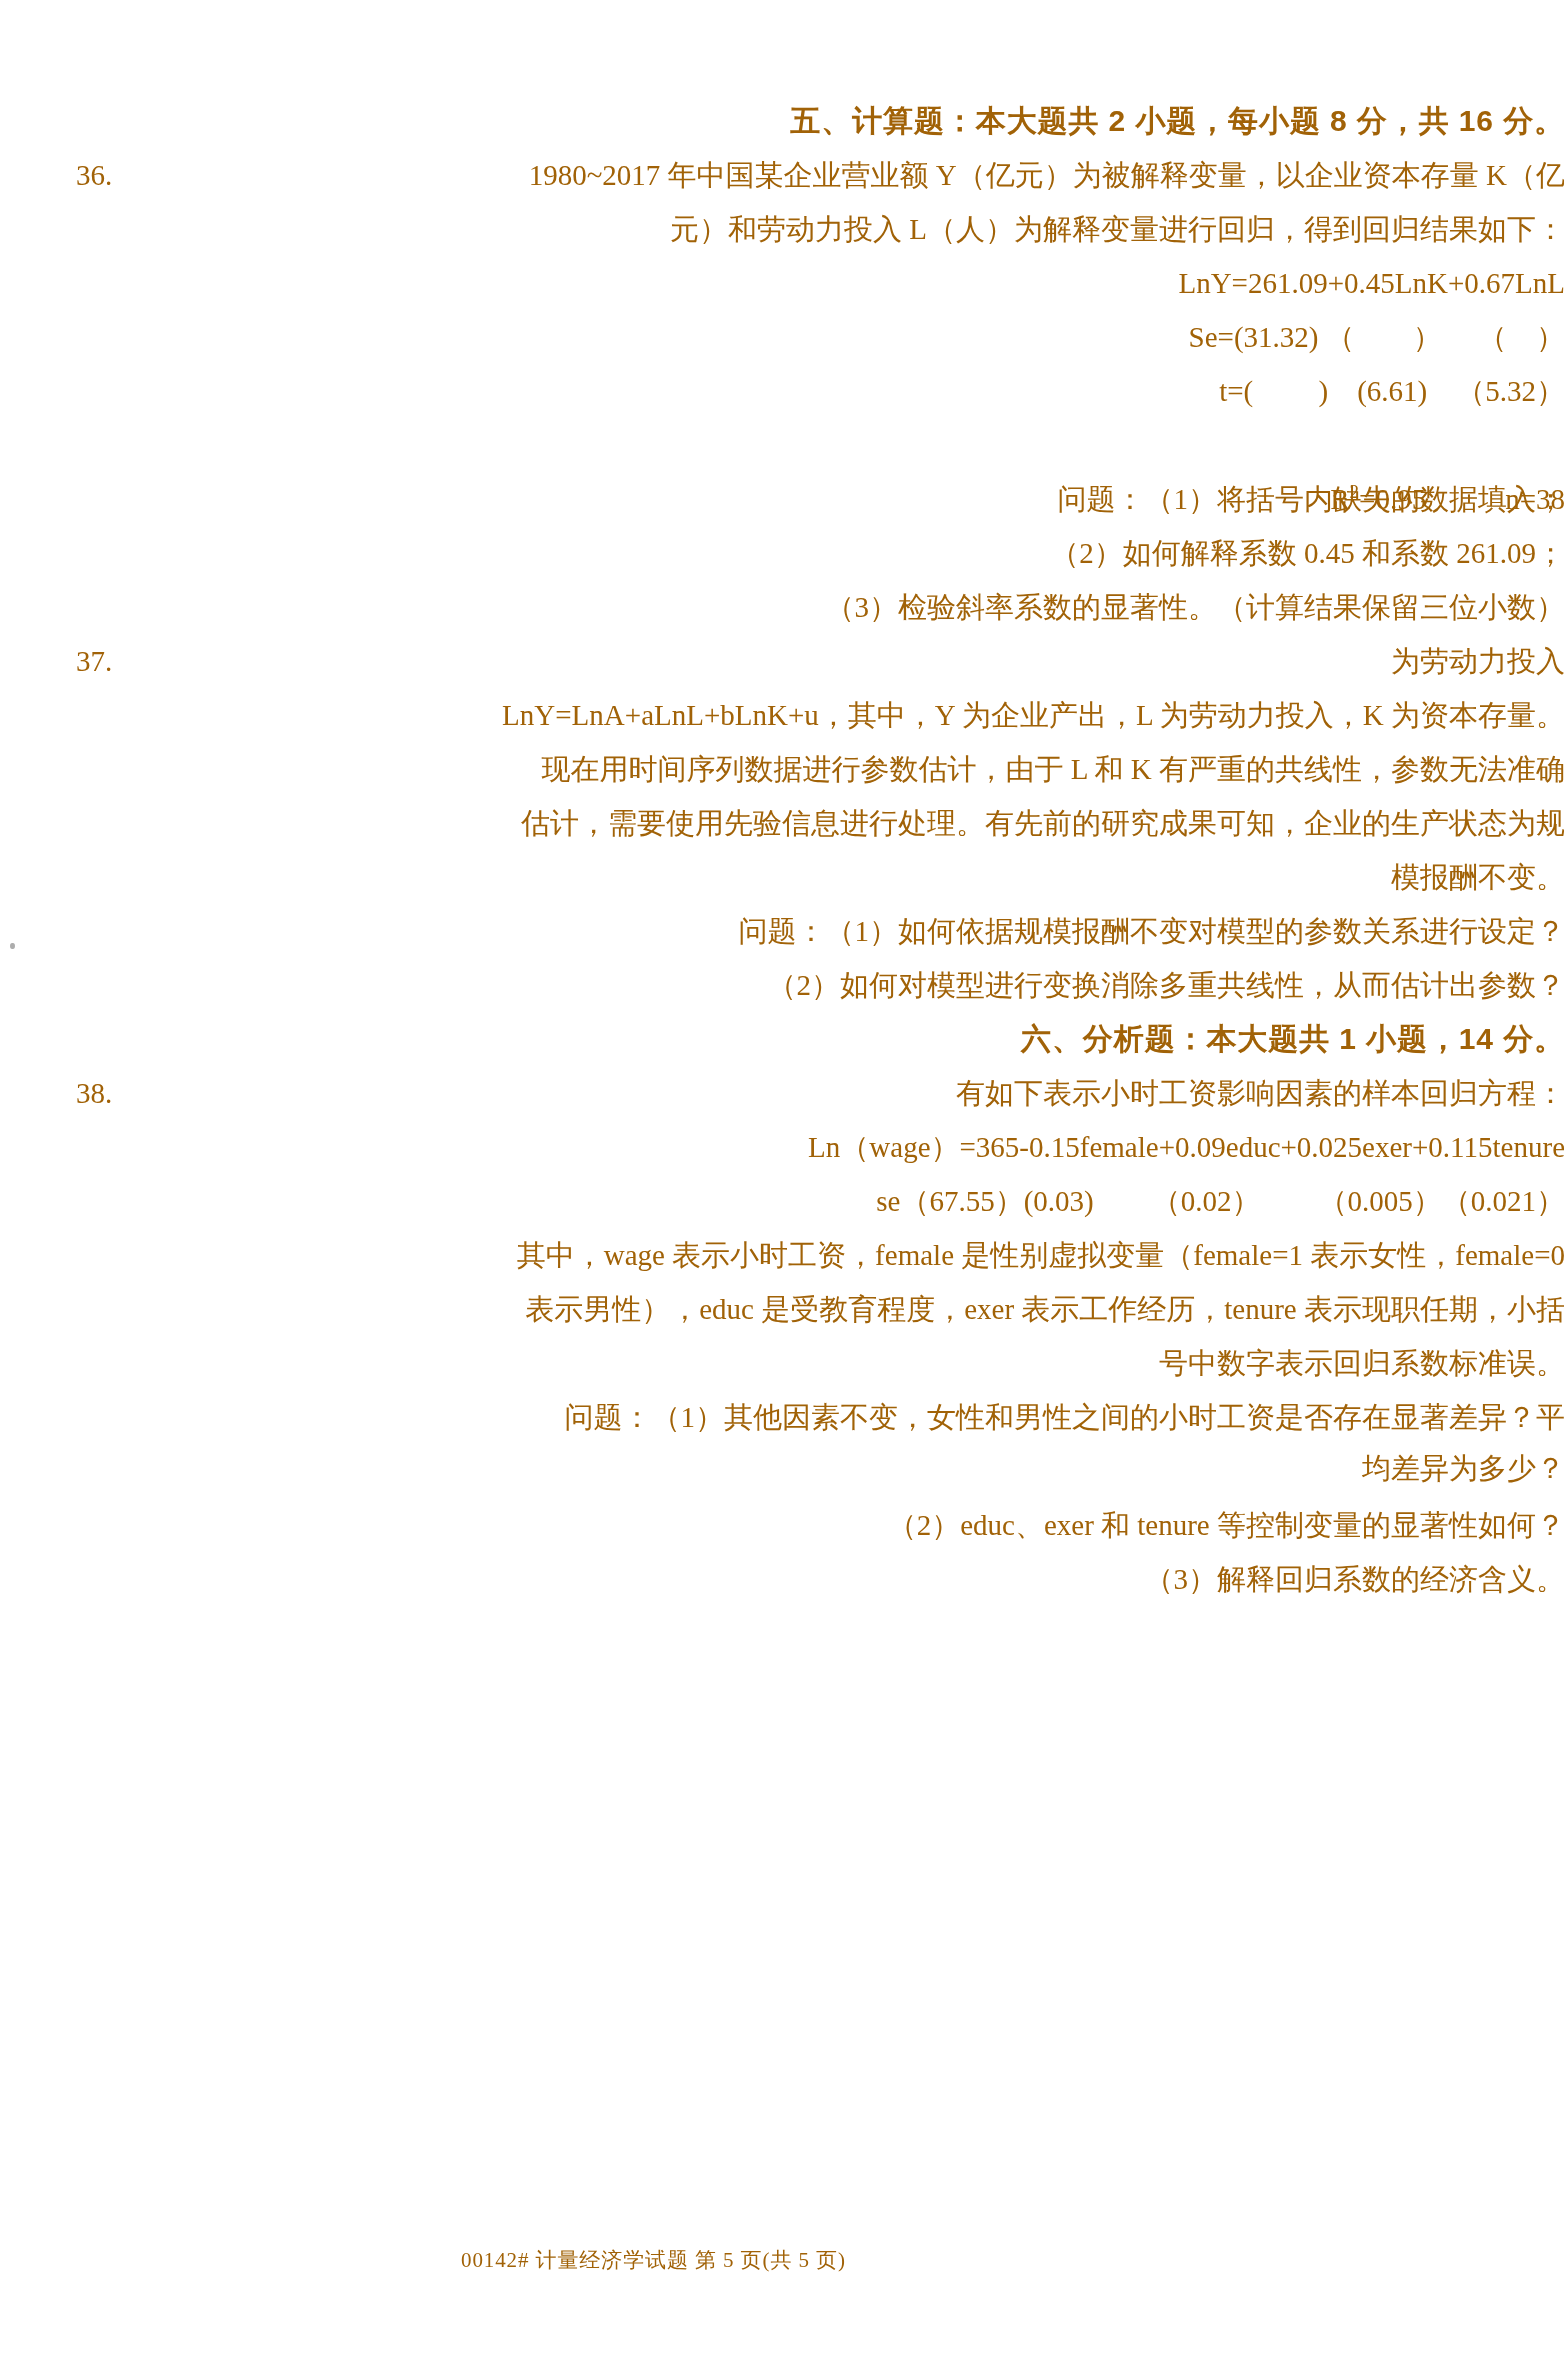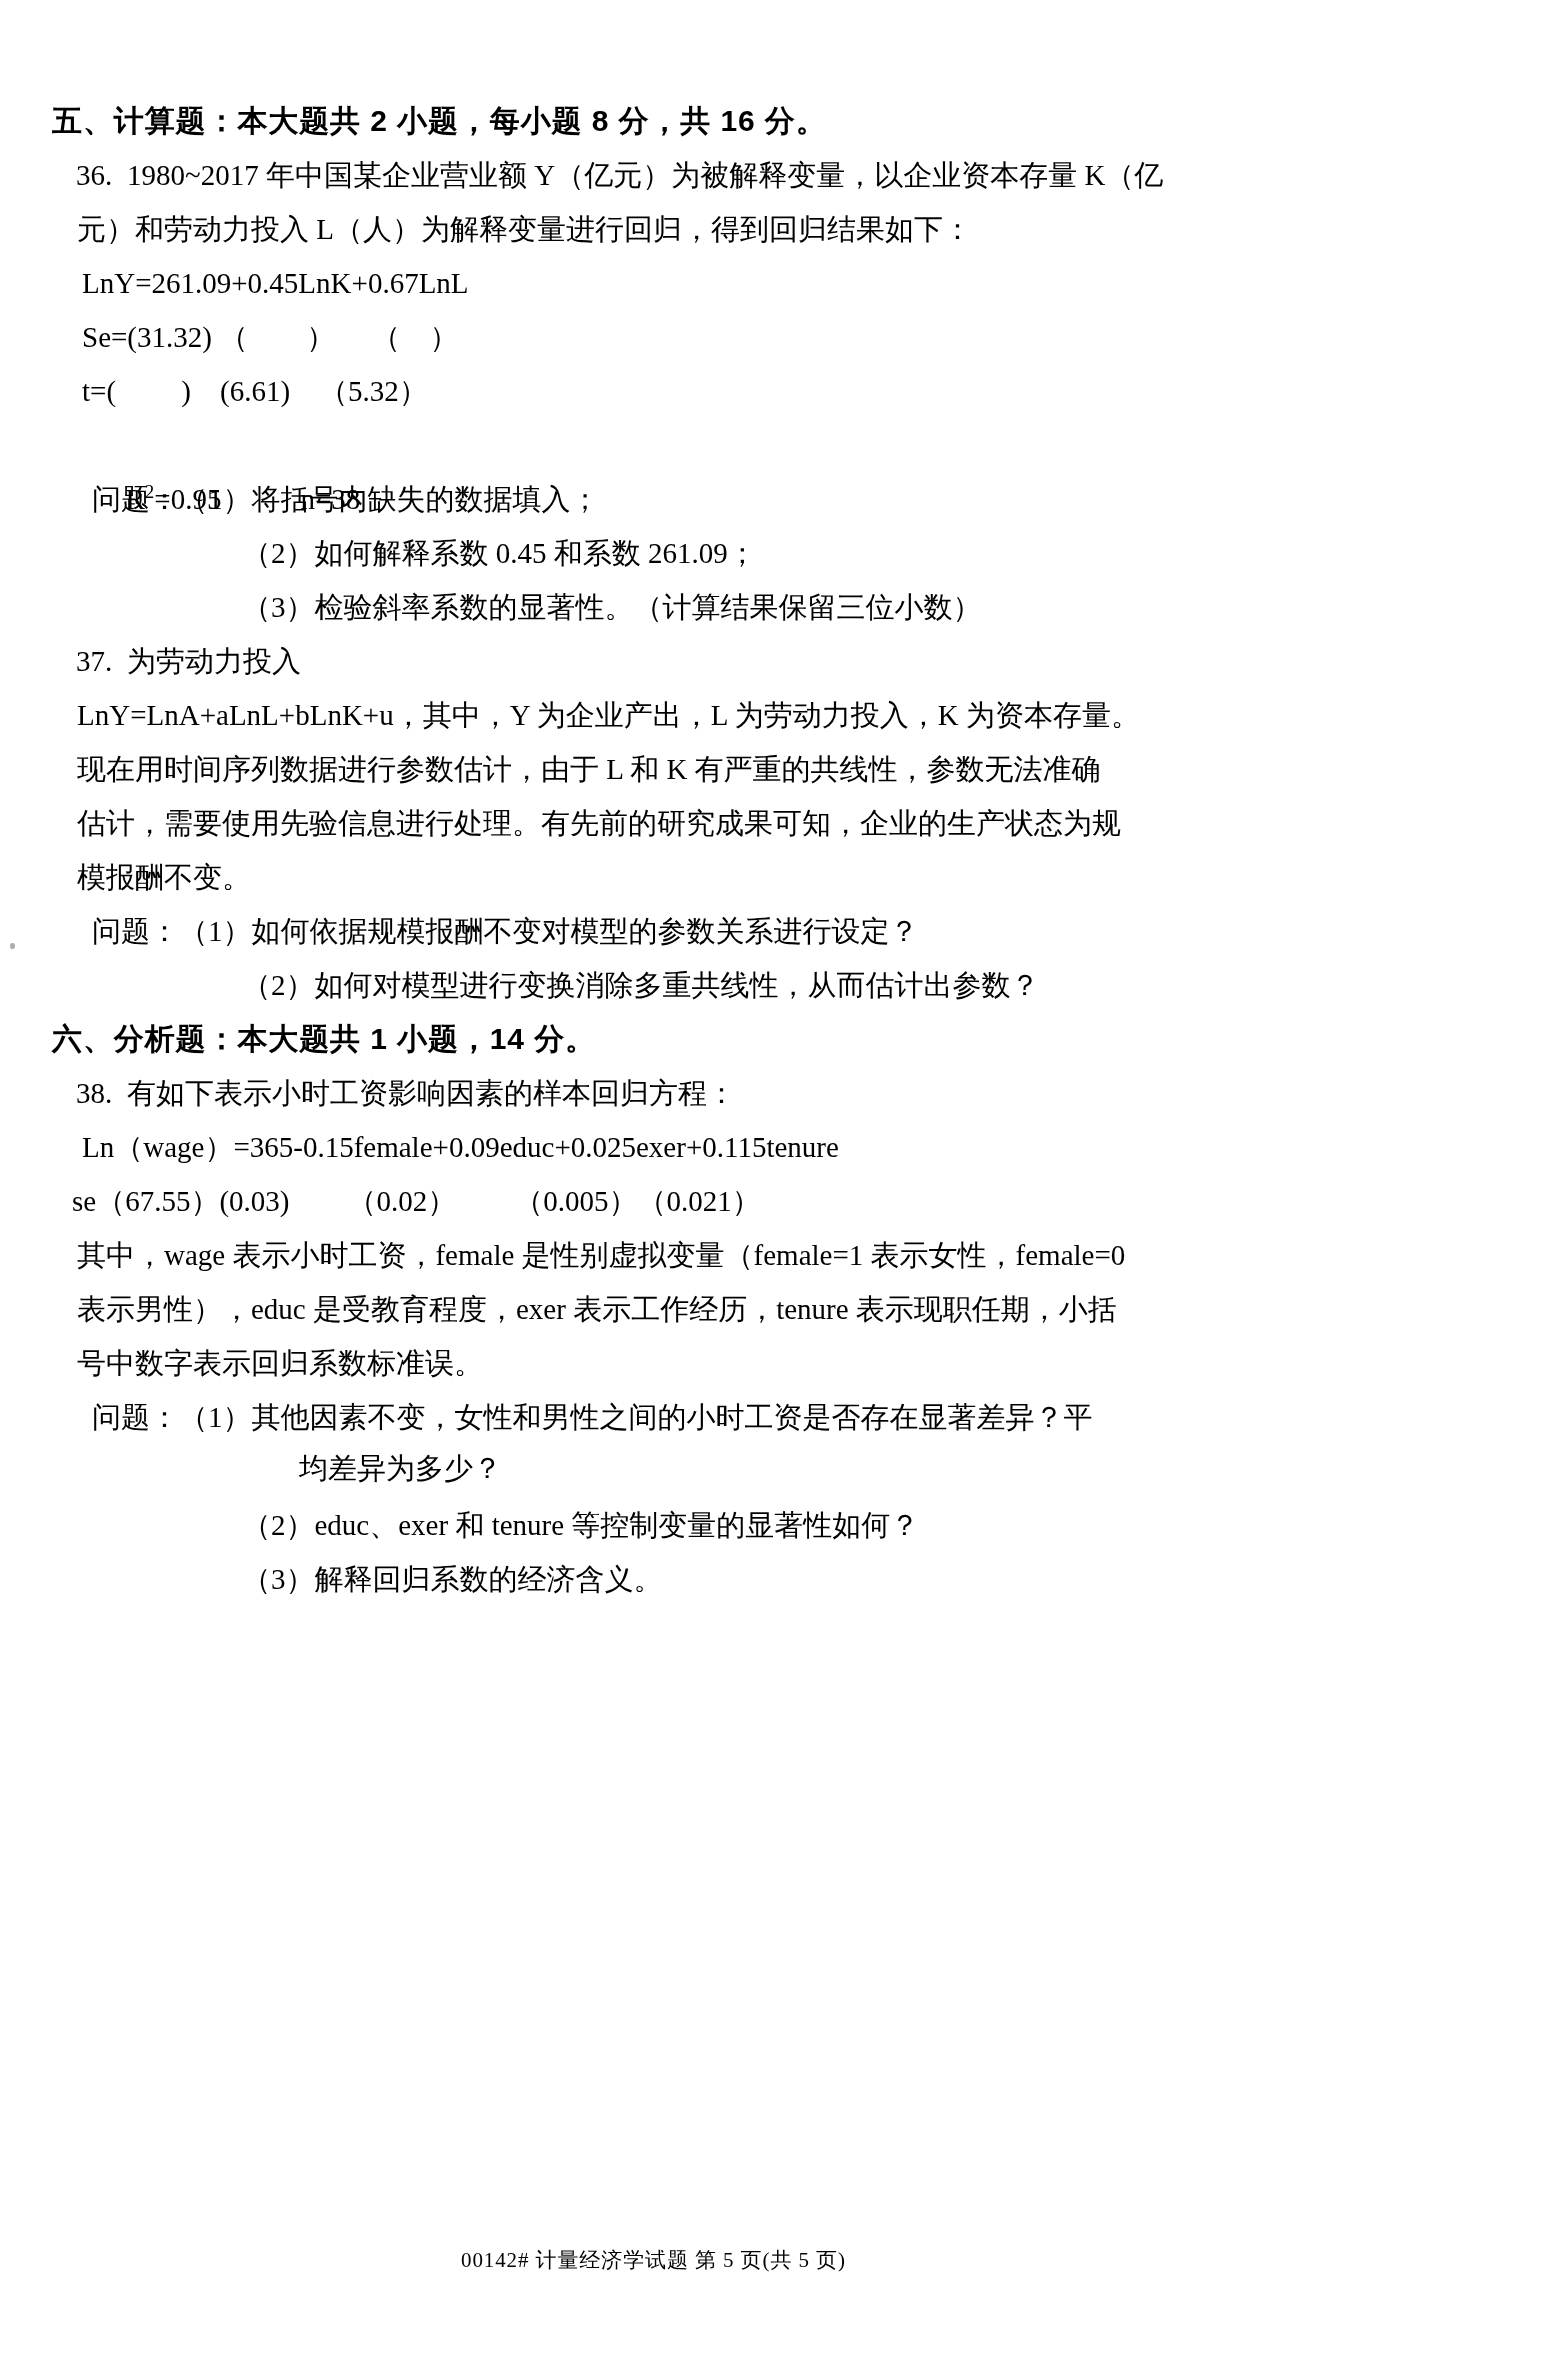--- a/index.html
+++ b/index.html
@@ -2,22 +2,23 @@
 <html style="font-size:13.7px"><head>
 <meta charset="utf-8">
 <style>
   html, body { margin: 0; padding: 0; background: #e8e8e8; }
   .page {
     position: relative;
     width: 1565px;
     height: 2354px;
     background: #ffffff;
     font-family: "Liberation Serif", "DejaVu Serif", serif;
-    color: #000000;
+    color: #a16207;
     overflow: hidden;
+    text-align: right;
   }
   .content {
     position: absolute;
     top: 94px;
     left: 0;
     width: 100%;
   }
   .line {
     height: 54px;
     line-height: 54px;

